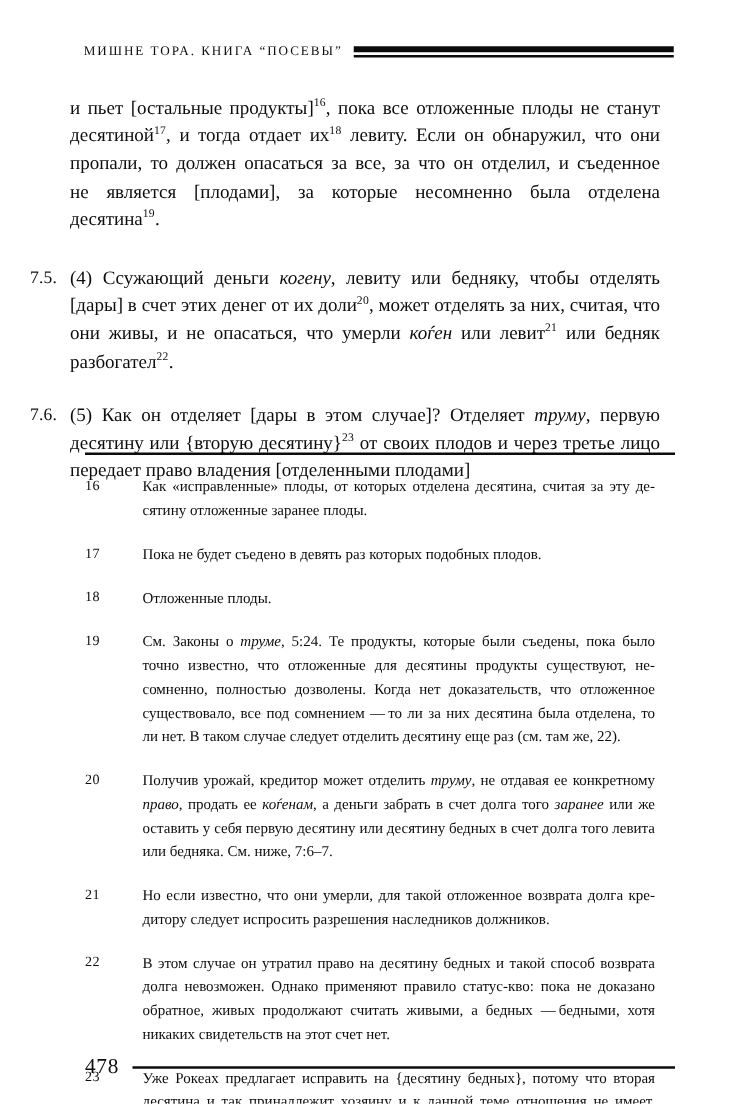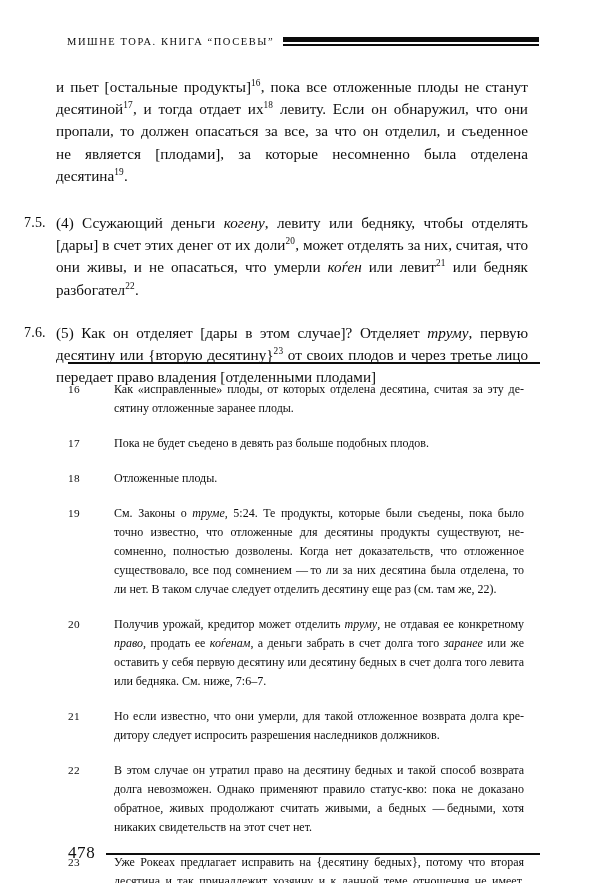--- a/index.html
+++ b/index.html
@@ -201,21 +201,21 @@
   <div class="footnotes">
     <div class="fn-rule"></div>
 
     <div class="fn-row">
       <div class="fn-num">16</div>
       <p class="fn-text">Как «исправленные» плоды, от которых отделена десятина, считая за эту де­сятину отложенные заранее плоды.</p>
     </div>
 
     <div class="fn-row">
       <div class="fn-num">17</div>
-      <p class="fn-text">Пока не будет съедено в девять раз больше подобных плодов.</p>
+      <p class="fn-text">Пока не будет съедено в девять раз которых подобных плодов.</p>
     </div>
 
     <div class="fn-row">
       <div class="fn-num">18</div>
       <p class="fn-text">Отложенные плоды.</p>
     </div>
 
     <div class="fn-row">
       <div class="fn-num">19</div>
       <p class="fn-text">См.&nbsp;Законы о&nbsp;<i class="tr">труме</i>, 5:24. Те продукты, которые были съедены, пока было точно известно, что отложенные для десятины продукты существуют, не­сомненно, полностью дозволены. Когда нет доказательств, что отложенное существовало, все под сомнением&nbsp;— то ли за них десятина была отделена, то ли нет. В&nbsp;таком случае следует отделить десятину еще раз (см.&nbsp;там же, 22).</p>

